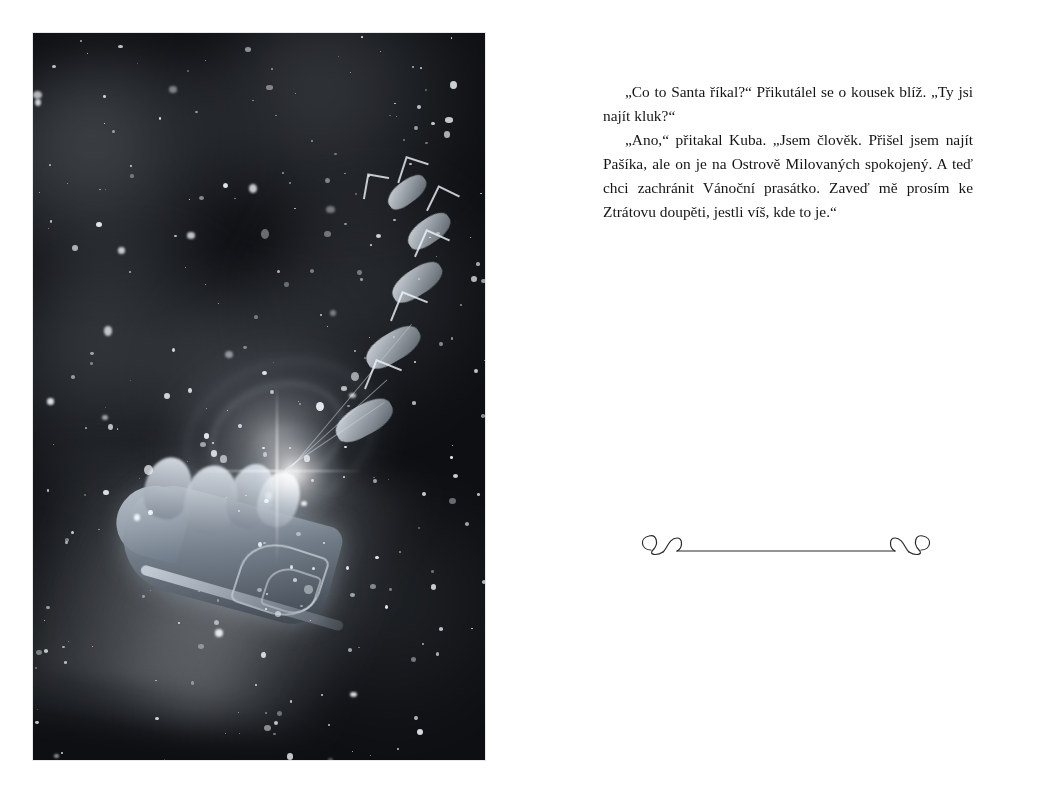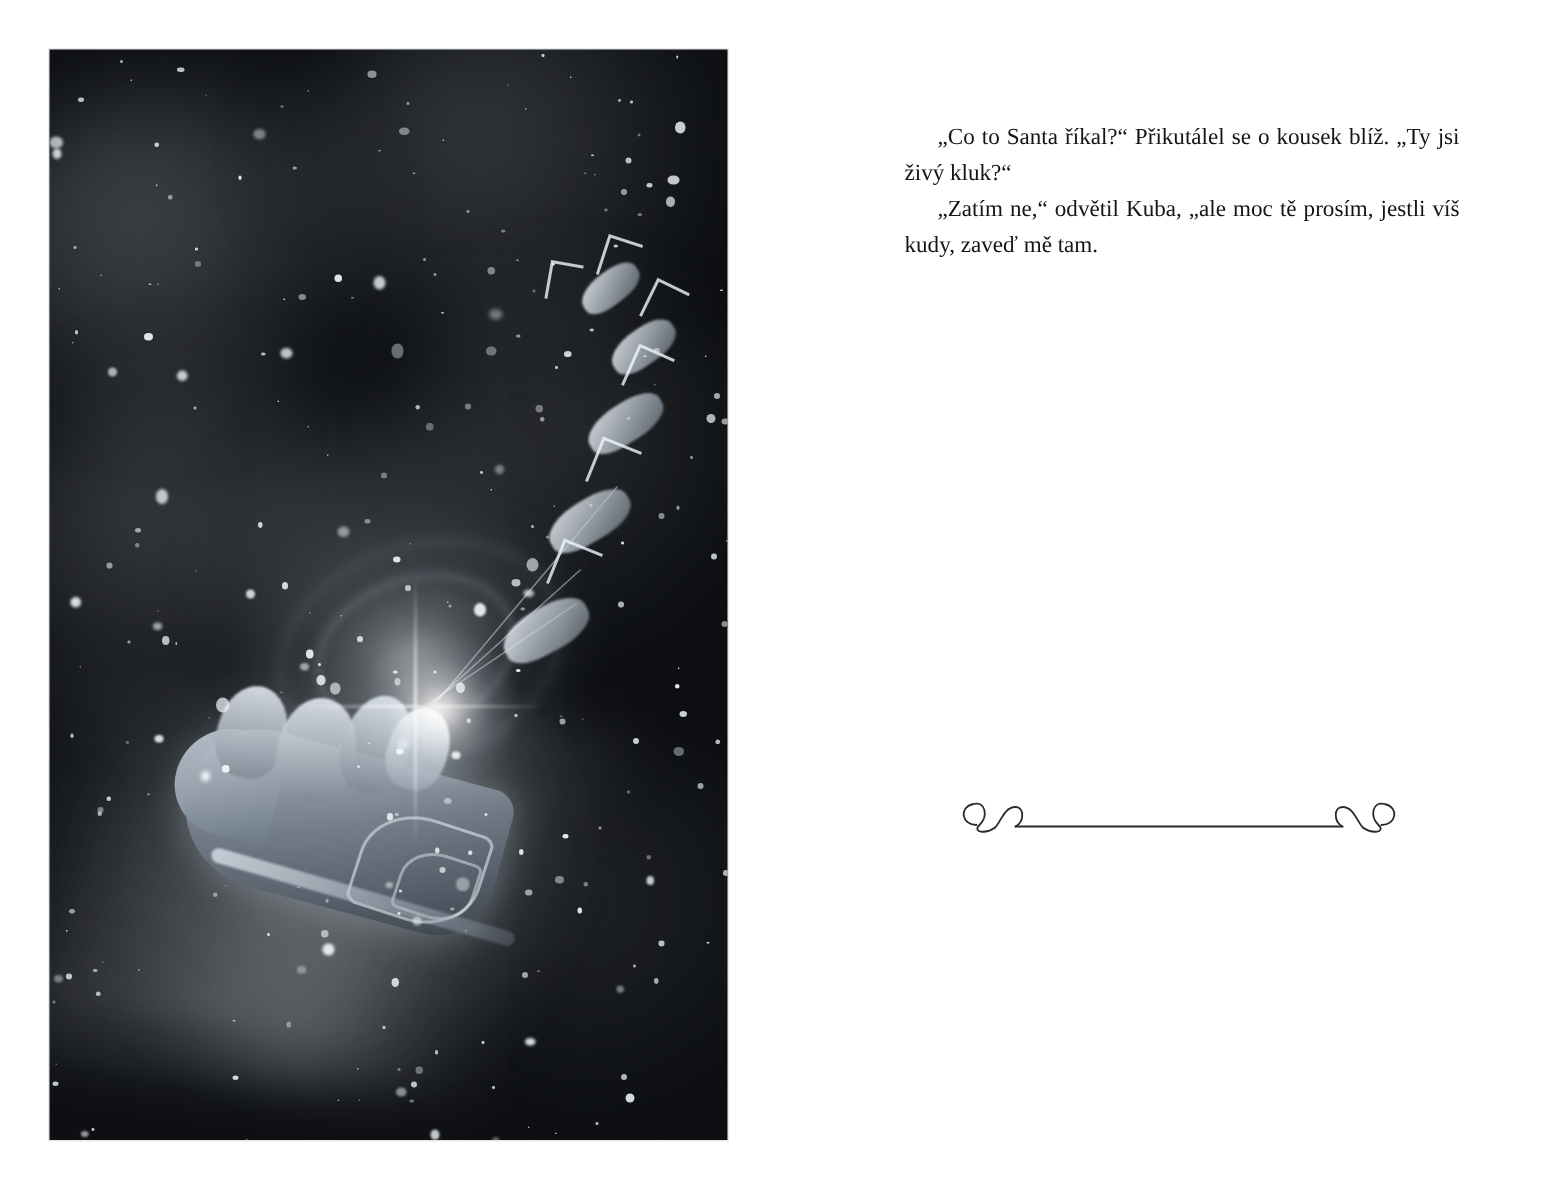--- a/index.html
+++ b/index.html
@@ -581,22 +581,22 @@
           <div class="flake" style="width: 6.9px; height: 5.8px; left: 231px; top: 692px; opacity: 0.5; filter: blur(0.6px);"></div>
           <div class="flake" style="width: 5px; height: 6px; left: 228px; top: 619px; opacity: 0.82; filter: blur(0.2px);"></div>
         </div>
     </div>
   </div>
 
   <div class="page-right">
 
 
     <div class="textblock" id="textblock">
-        <p>„Co to Santa říkal?“ Přikutálel se o kousek blíž. „Ty jsi živý kluk?“</p>
-        <p>„Zatím ne,“ odvětil Kuba, „ale moc tě prosím, jestli víš kudy, zaveď mě tam.</p>
+        <p>„Co to Santa říkal?“ Přikutálel se o kousek blíž. „Ty jsi najít kluk?“</p>
+        <p>„Ano,“ přitakal Kuba. „Jsem člověk. Přišel jsem najít Pašíka, ale on je na Ostrově Milovaných spokojený. A teď chci zachránit Vánoční prasátko. Zaveď mě prosím ke Ztrátovu doupěti, jestli víš, kde to je.“</p>
       </div>
 
     <div class="ornament">
       <svg viewBox="0 0 300 50" width="300" height="50" aria-hidden="true">
         <g fill="none" stroke="#2a2a2a" stroke-width="1.2" stroke-linecap="round">
           <path d="M14 30 C4 30, 2 18, 12 16 C20 14, 22 24, 16 30 C11 35, 20 36, 26 32"></path>
           <path d="M26 32 C30 29, 32 18, 40 18 C46 18, 46 28, 40 31"></path>
           <line x1="40" y1="31" x2="258" y2="31"></line>
           <path d="M258 31 C252 28, 252 18, 258 18 C266 18, 268 29, 272 32"></path>
           <path d="M272 32 C278 36, 287 35, 282 30 C276 24, 278 14, 286 16 C296 18, 294 30, 284 30"></path>

